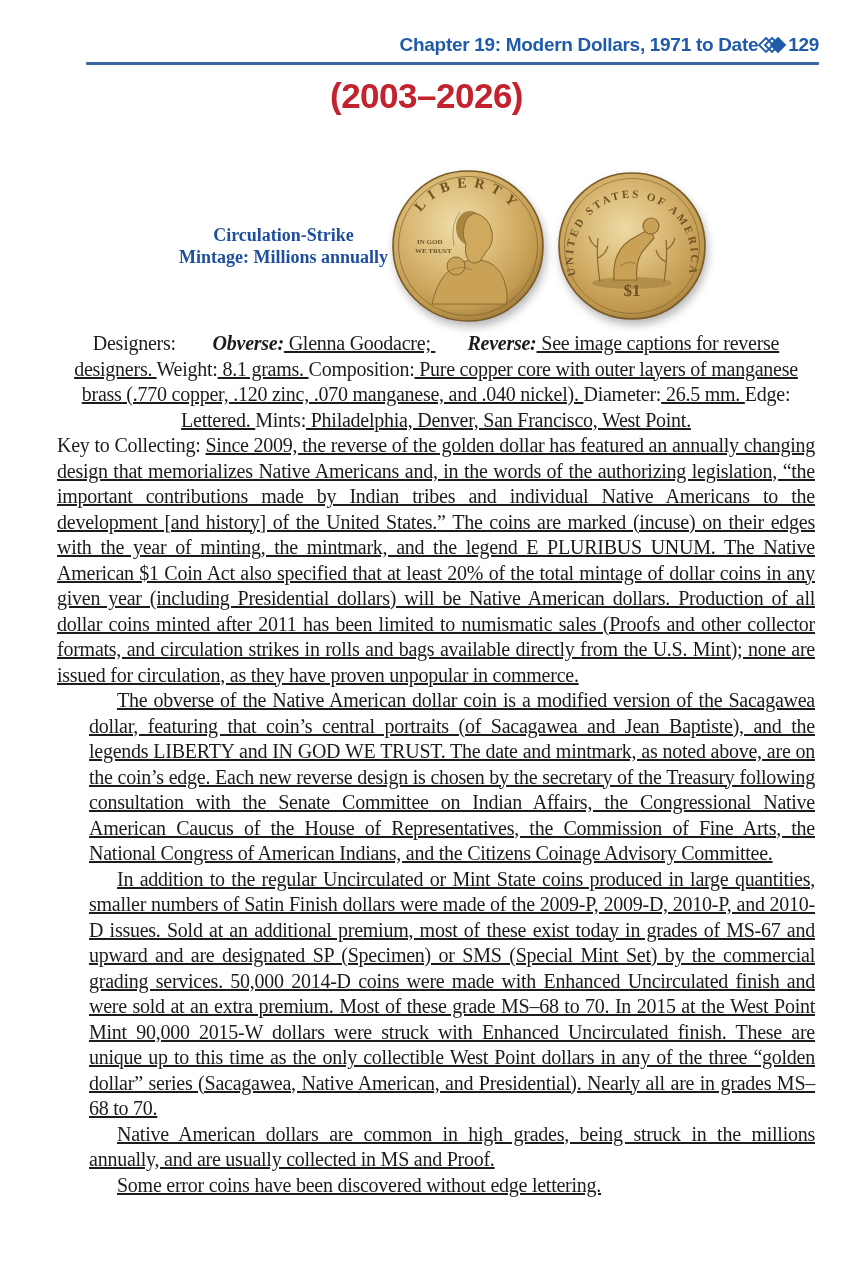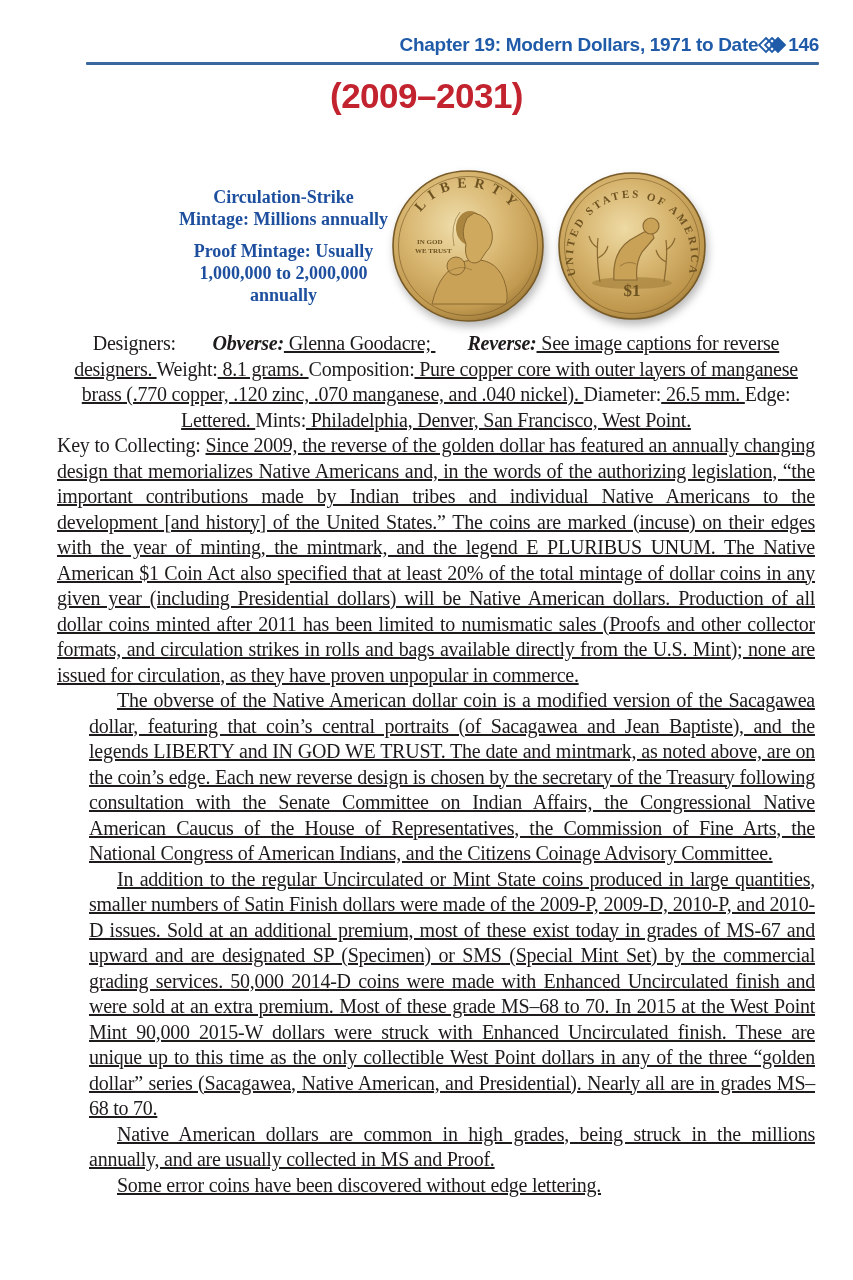--- a/index.html
+++ b/index.html
@@ -55,33 +55,32 @@
 </head>
 <body>
 
 <div class="running-head">
   <span>Chapter 19: Modern Dollars, 1971 to Date</span>
   <svg class="ornament" width="30" height="18" viewBox="0 0 30 18" aria-hidden="true">
     <path d="M8 2 L15 9 L8 16 L1 9 Z" fill="none" stroke="#1f5ba8" stroke-width="1.8"></path>
     <path d="M14 2 L21 9 L14 16 L7 9 Z" fill="none" stroke="#1f5ba8" stroke-width="1.8"></path>
     <path d="M20 2 L27 9 L20 16 L13 9 Z" fill="#1f5ba8" stroke="#1f5ba8" stroke-width="1.8"></path>
   </svg>
-  <span>146</span>
+  <span>129</span>
 </div>
 <div class="head-rule"></div>
 
 <div class="chapter-title">
-  <div>(2009–2031)</div>
+  <div>(2003–2026)</div>
 </div>
 
 <div class="coin-band">
 
   <div class="caption caption-left">
     <p>Circulation-Strike Mintage: Millions annually</p>
-    <p>Proof Mintage: Usually 1,000,000 to 2,000,000 annually</p>
   </div>
 
   <div class="coin-pair">
 
     <svg class="coin" width="156" height="156" viewBox="0 0 156 156">
       <defs>
         <radialGradient id="goldA" cx="42%" cy="36%" r="72%">
           <stop offset="0%" stop-color="#efddaa"></stop>
           <stop offset="45%" stop-color="#d9b873"></stop>
           <stop offset="78%" stop-color="#c29a50"></stop>

